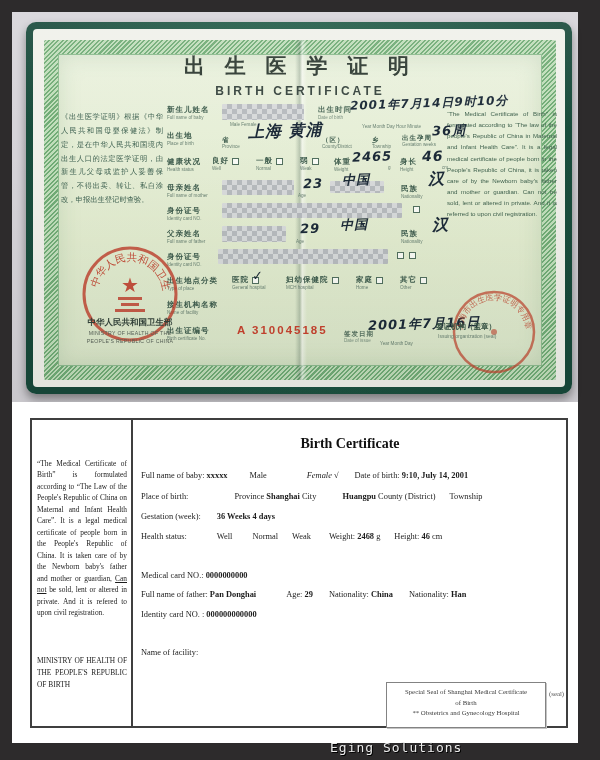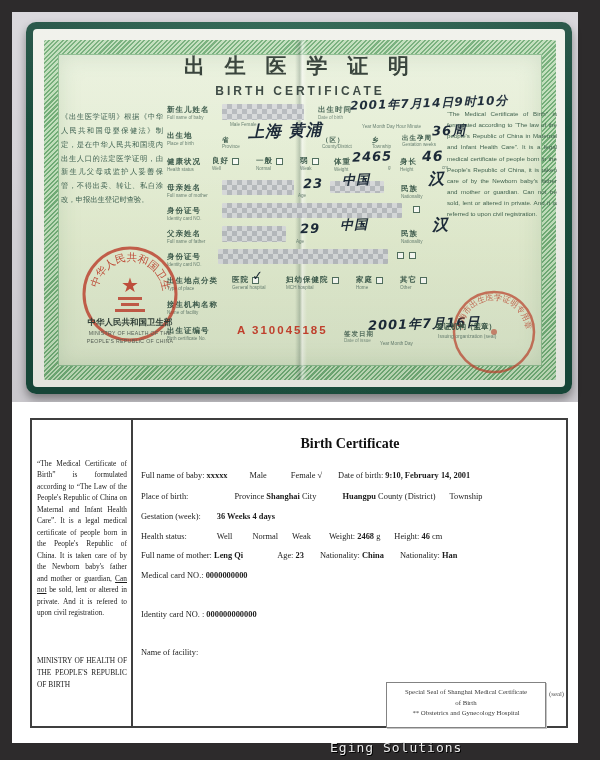--- a/index.html
+++ b/index.html
@@ -280,26 +280,26 @@
   <div class="abs t-table"></div>
   <div class="abs t-divider"></div>
 
   <div class="abs t-left-p serif">
     <span>“The Medical Certificate of Birth” is formulated according to “The Law of the People's Republic of China on Maternal and Infant Health Care”. It is a legal medical certificate of people born in the People's Republic of China. It is taken care of by the Newborn baby's father and mother or guardian, </span><span class="t-underline">Can not</span><span> be sold, lent or altered in private. And it is refered to upon civil registration.</span>
   </div>
   <div class="abs t-ministry serif">MINISTRY OF HEALTH OF THE PEOPLE'S REPUBLIC OF BIRTH</div>
 
   <div class="abs t-title serif">Birth Certificate</div>
 
-  <div class="abs t-row serif" style="top:471px"><span>Full name of baby: </span><span class="b wavy">xxxxx</span><span style="margin-left: 22px;">Male</span><span style="margin-left: 24px;">Female √</span><span style="margin-left: 16px;">Date of birth: </span><span class="b">9:10, February 14, 2001</span></div>
+  <div class="abs t-row serif" style="top:471px"><span>Full name of baby: </span><span class="b wavy">xxxxx</span><span style="margin-left: 22px;">Male</span><span style="margin-left: 40px; font-style: italic;">Female √</span><span style="margin-left: 16px;">Date of birth: </span><span class="b">9:10, July 14, 2001</span></div>
   <div class="abs t-row serif" style="top:492px"><span>Place of birth:</span><span style="margin-left: 46px;">Province</span><span> </span><span class="b">Shanghai</span><span> City </span><span class="b" style="margin-left: 24px;">Huangpu</span><span> County (District)</span><span style="margin-left: 14px;">Township</span></div>
   <div class="abs t-row serif" style="top:512px"><span>Gestation (week):</span><span class="b" style="margin-left: 16px;">36 Weeks 4 days</span></div>
   <div class="abs t-row serif" style="top:532px"><span>Health status:</span><span style="margin-left: 30px;">Well</span><span style="margin-left: 20px;">Normal</span><span style="margin-left: 14px;">Weak</span><span style="margin-left: 18px;">Weight: </span><span class="b">2468 </span><span>g</span><span style="margin-left: 14px;">Height: </span><span class="b">46 </span><span>cm</span></div>
-  <div class="abs t-row serif" style="top:551px"><span>Full name of mother: </span><span class="b wavy">Leng Qi</span><span style="margin-left: 34px;">Age: </span><span class="b">23</span><span style="margin-left: 16px;">Nationality: </span><span class="b">China</span><span style="margin-left: 16px;">Nationality: </span><span class="b">Han</span></div>
   <div class="abs t-row serif" style="top:571px"><span>Medical card NO.: </span><span class="b">0000000000</span></div>
+  <div class="abs t-row serif" style="top:590px"><span>Full name of father:  </span><span class="b wavy">Pan Donghai</span><span style="margin-left: 30px;">Age: </span><span class="b">29</span><span style="margin-left: 16px;">Nationality: </span><span class="b">China</span><span style="margin-left: 16px;">Nationality: </span><span class="b">Han</span></div>
   <div class="abs t-row serif" style="top:610px"><span>Identity card NO. : </span><span class="b">000000000000</span></div>
   <div class="abs t-row serif" style="top:648px"><span>Name of facility:</span></div>
 
   <div class="abs t-sealbox serif">
     <div>Special Seal of Shanghai Medical Certificate</div>
     <div>of Birth</div>
     <div>** Obstetrics and Gynecology Hospital</div>
   </div>
   <div class="abs t-seal-outside serif">(seal)</div>
 

